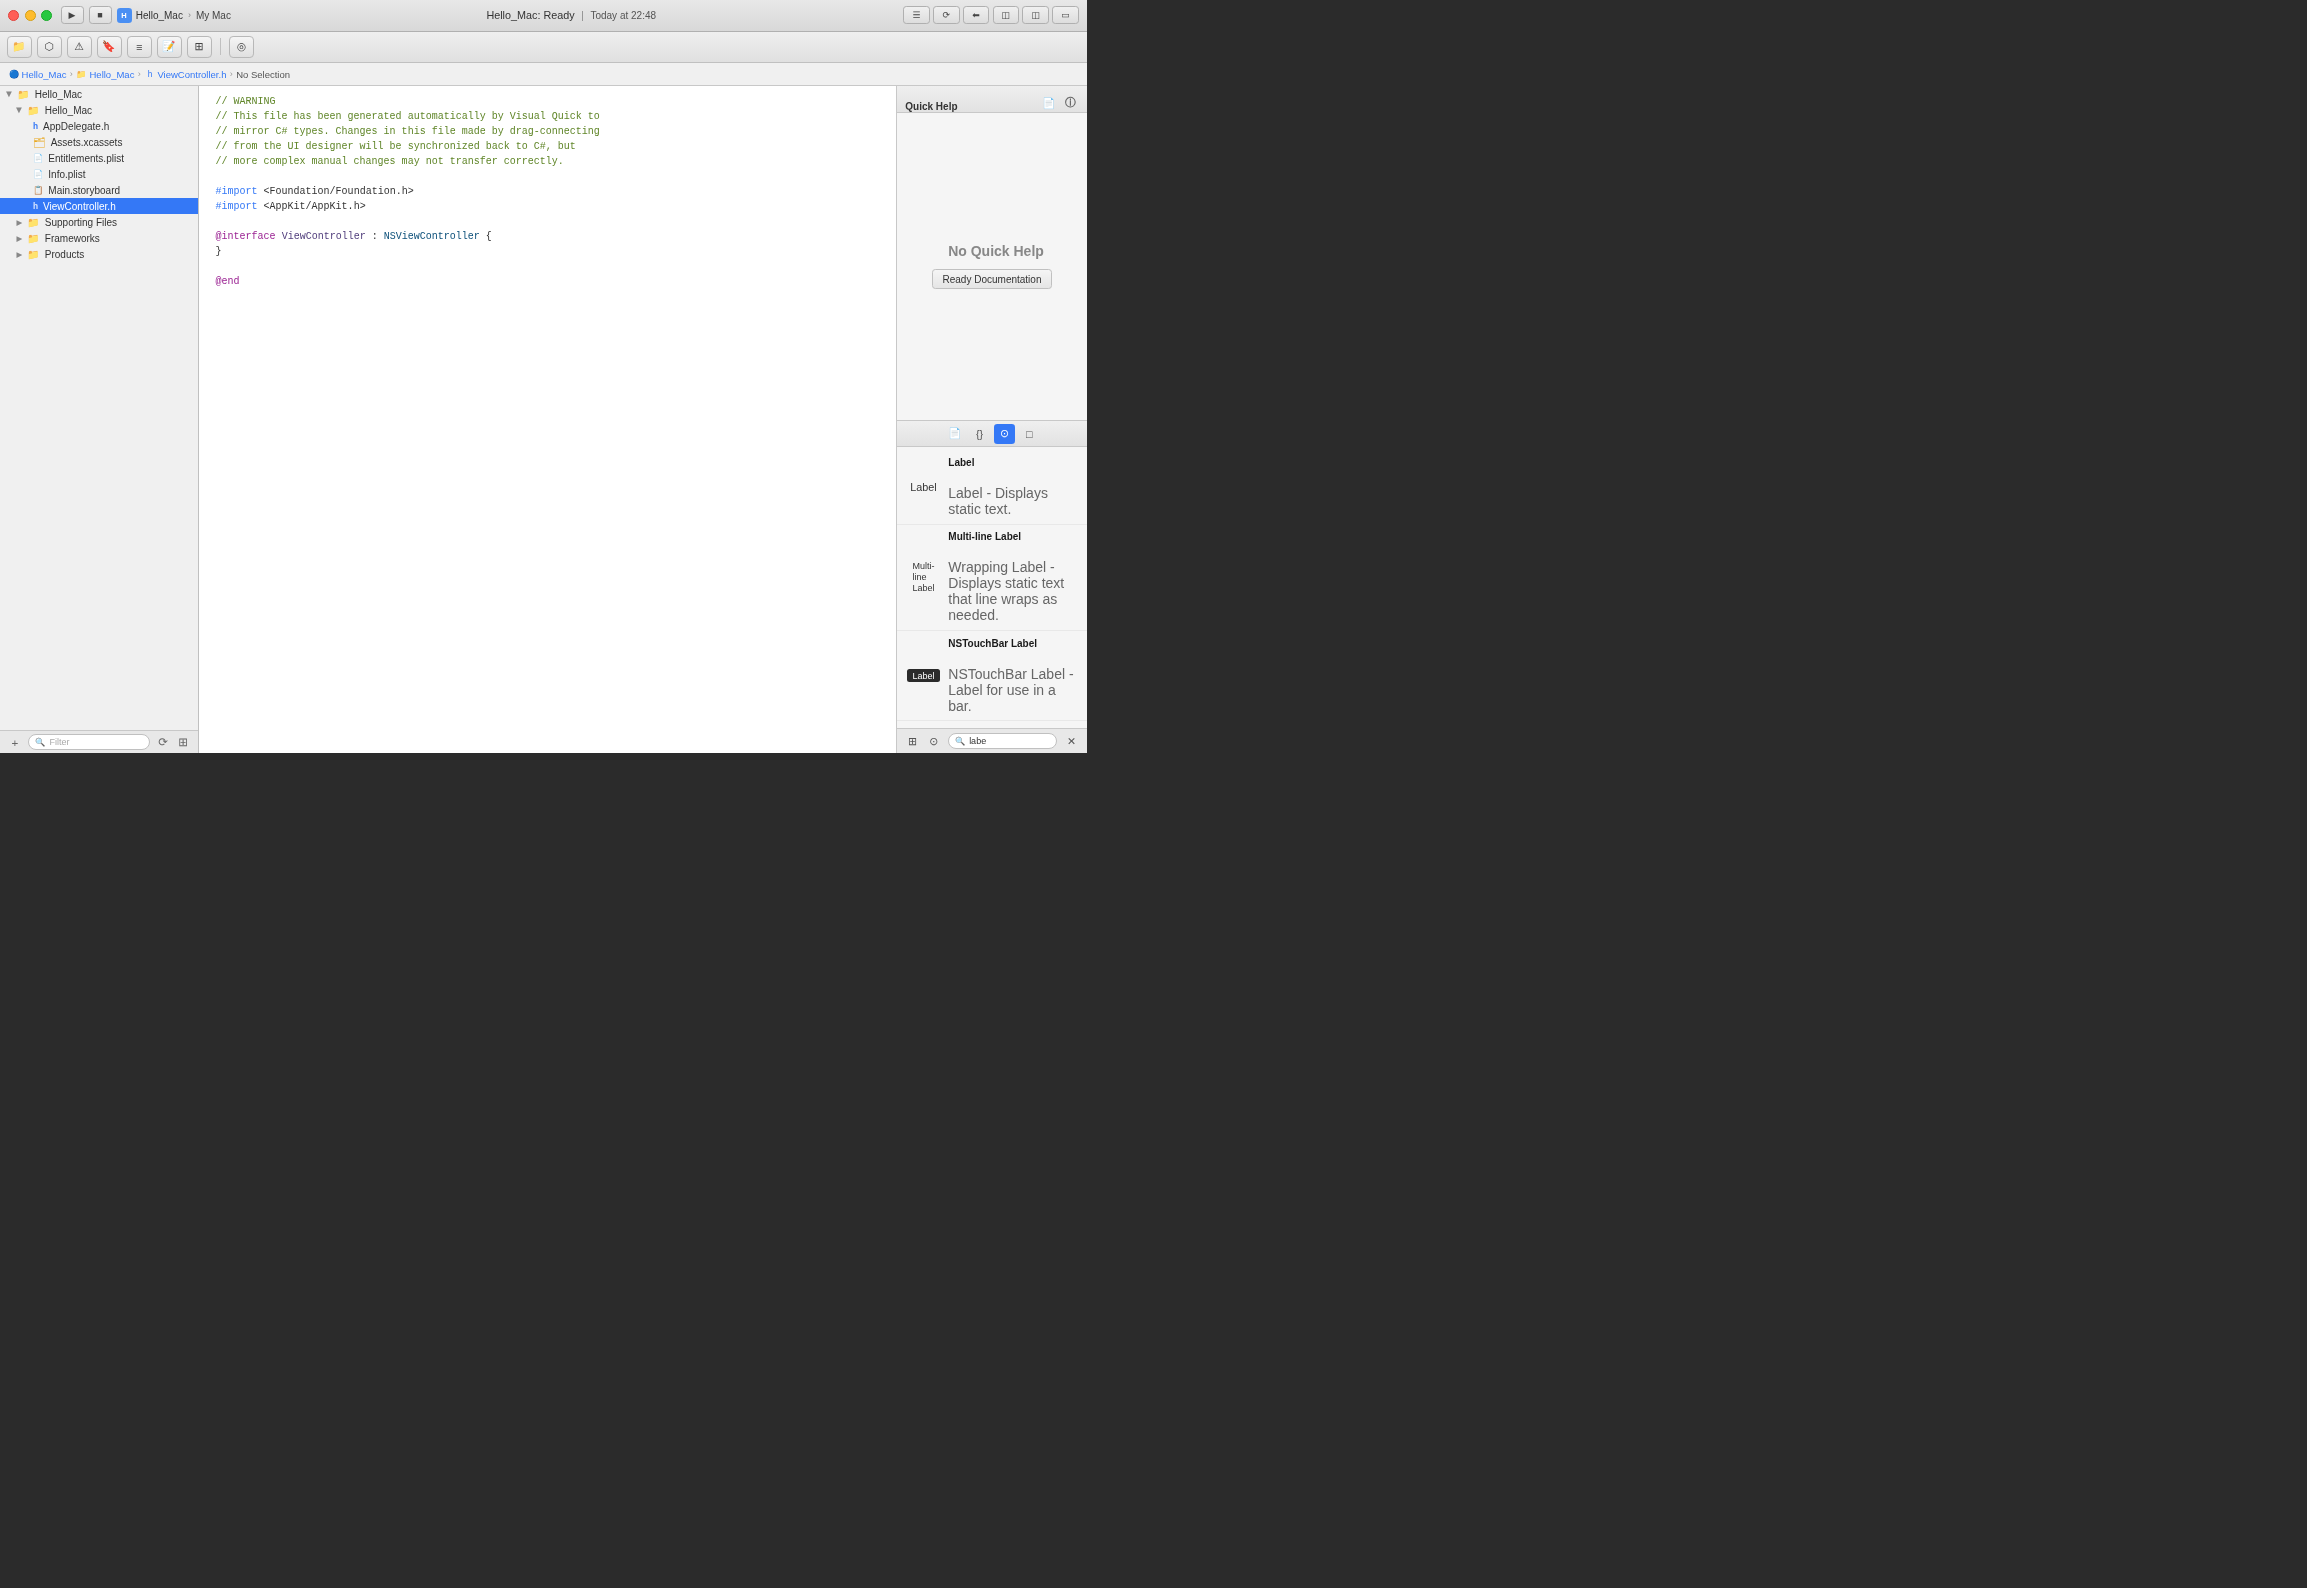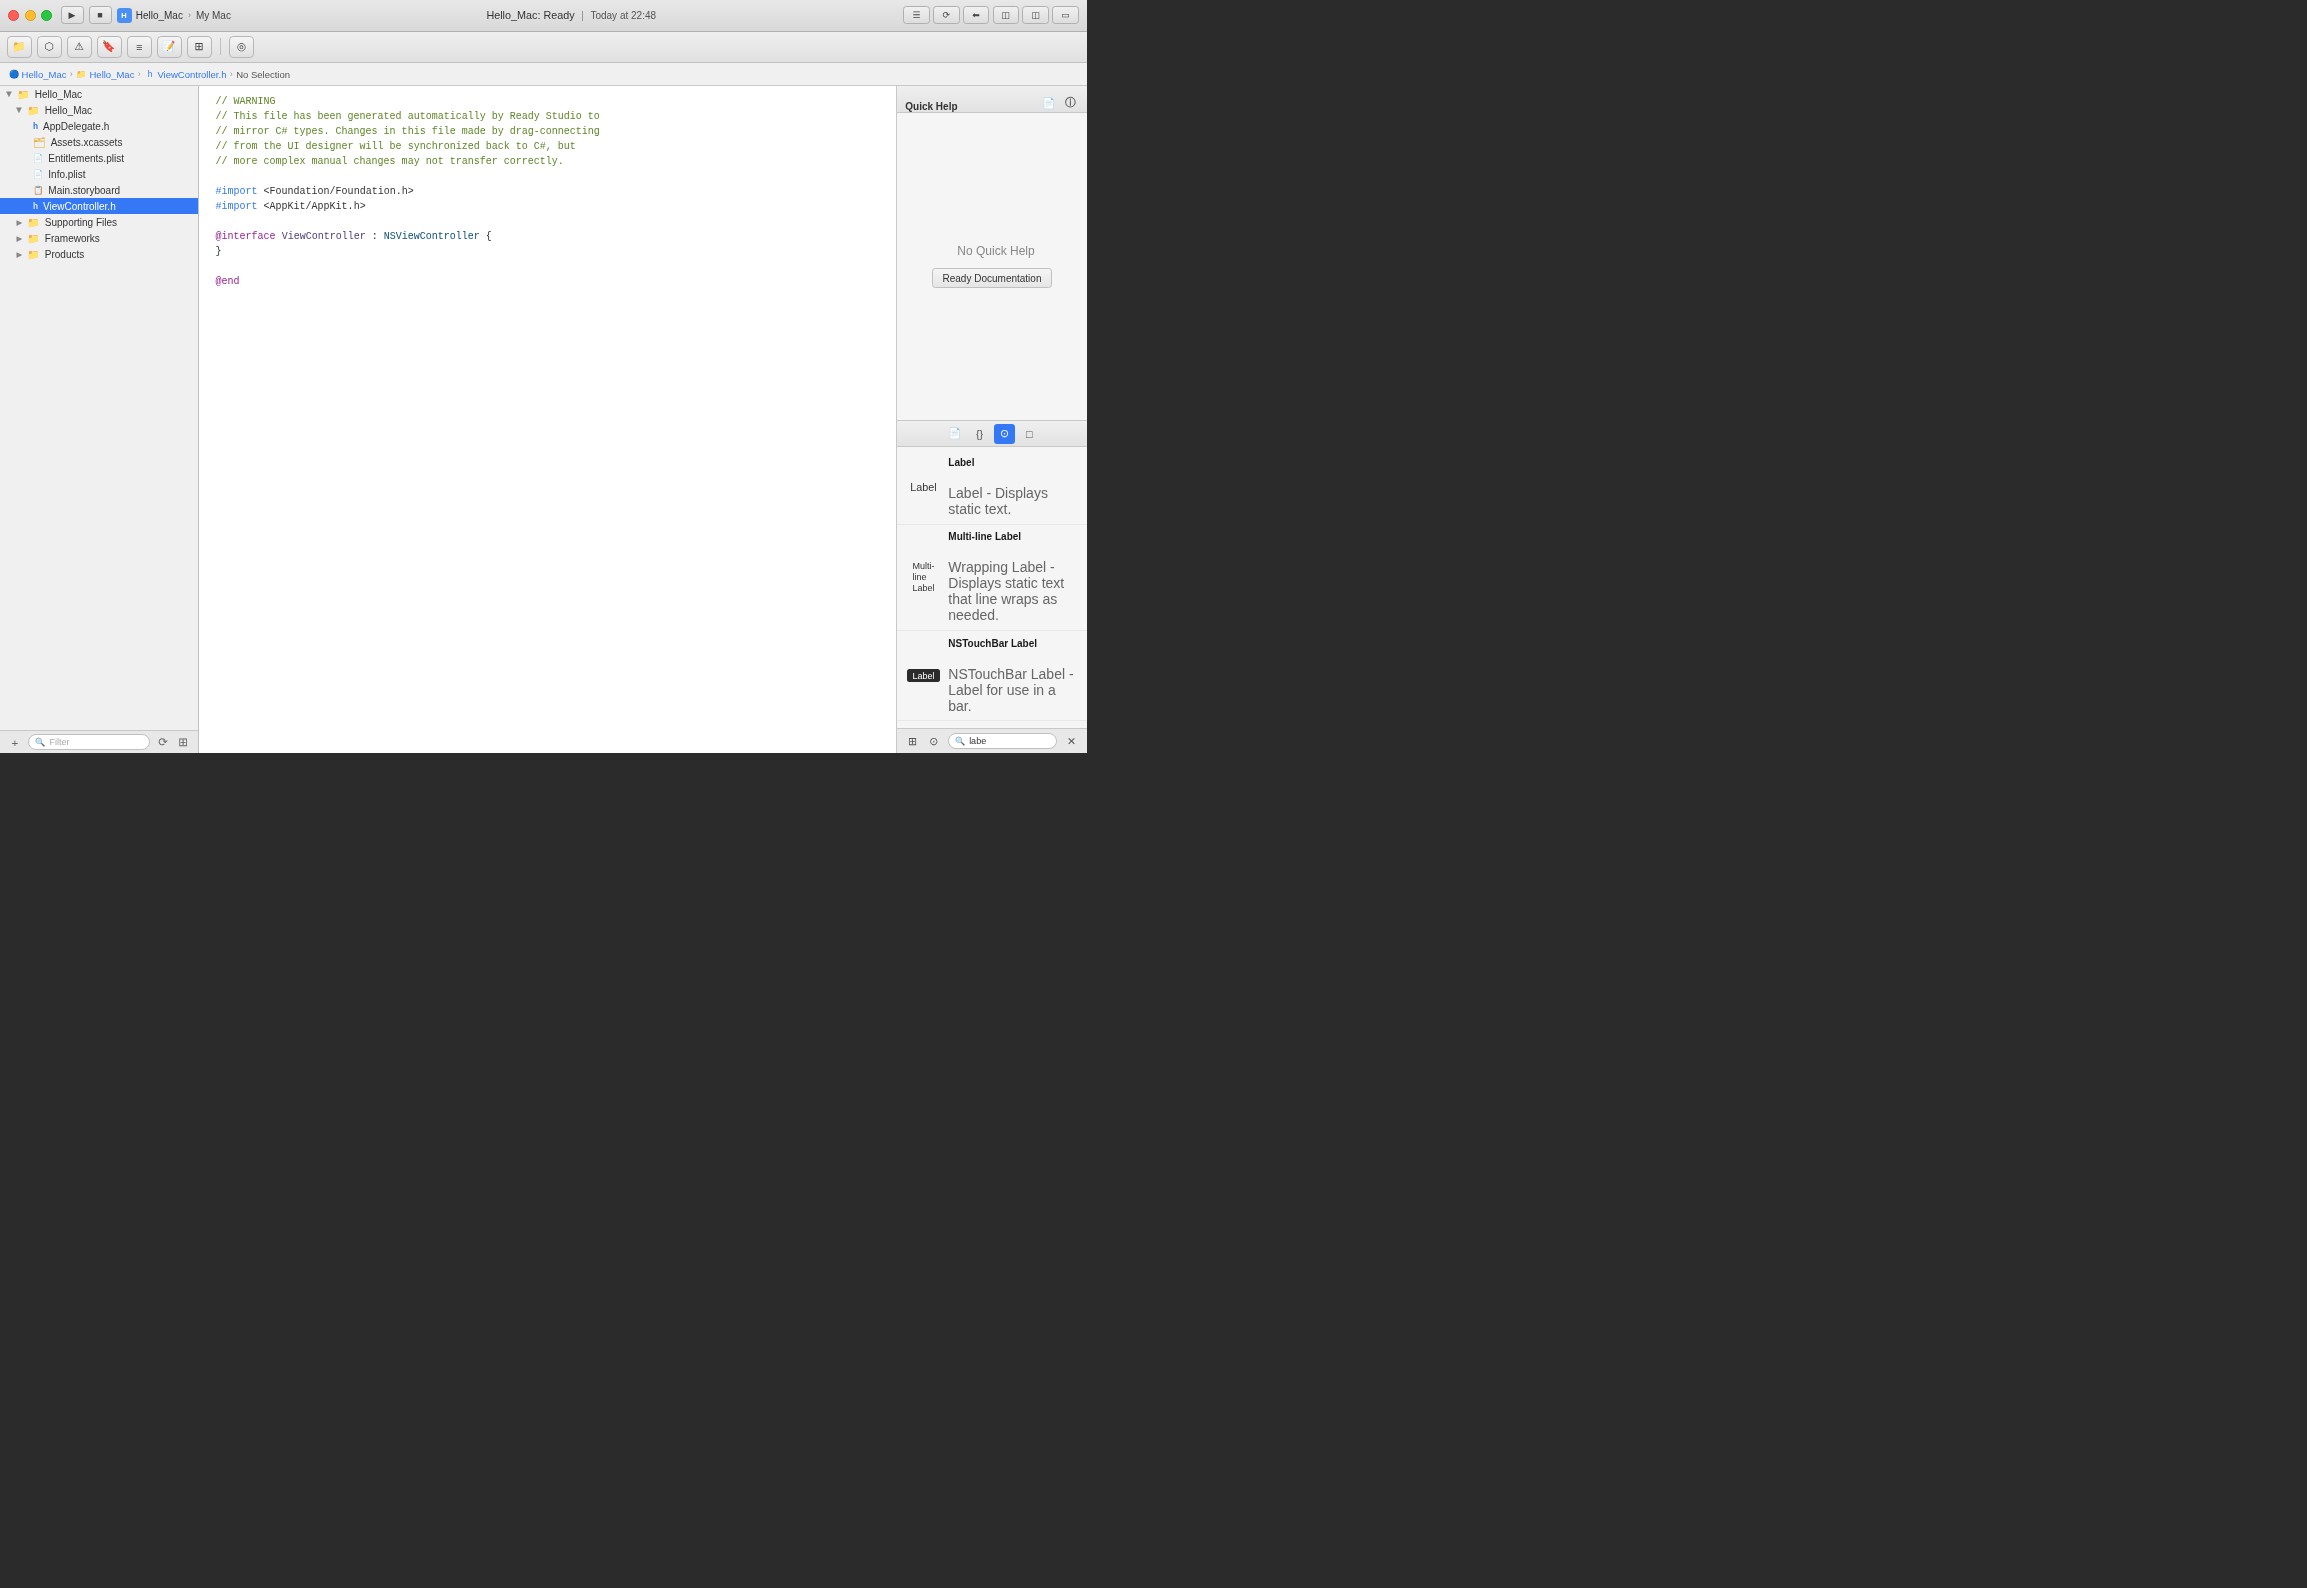--- a/index.html
+++ b/index.html
@@ -313,23 +313,23 @@
       flex: 1;
       display: flex;
       flex-direction: column;
       align-items: center;
       justify-content: center;
       padding: 16.6px;
       gap: 10px;
       border-bottom: 0.8px solid #c8c8c8;
     }
     .no-quick-help {
-      font-size: 12px;
+      font-size: 14px;
       color: #888;
-      font-weight: 400;
+      font-weight: 700;
       margin-left: 8px;
     }
     .search-documentation-btn {
       background: linear-gradient(180deg, #f5f5f5, #e5e5e5);
       border: 0.8px solid #c0c0c0;
       border-radius: 3.3px;
       padding: 3.3px 10px;
       font-size: 10px;
       color: #333;
       cursor: pointer;
@@ -598,21 +598,21 @@
       </div>
       <div class="sidebar-bottom-right">
         <div class="sidebar-bottom-btn">⟳</div>
         <div class="sidebar-bottom-btn">⊞</div>
       </div>
     </div>
   </div>
 
   <div class="code-editor">
     <div class="code-line code-comment">// WARNING</div>
-    <div class="code-line code-comment">// This file has been generated automatically by Ready Studio to</div>
+    <div class="code-line code-comment">// This file has been generated automatically by Visual Quick to</div>
     <div class="code-line code-comment">// mirror C# types. Changes in this file made by drag-connecting</div>
     <div class="code-line code-comment">// from the UI designer will be synchronized back to C#, but</div>
     <div class="code-line code-comment">// more complex manual changes may not transfer correctly.</div>
     <div class="code-line">&nbsp;</div>
     <div class="code-line"><span style="color:#3478f6;">#import</span> &lt;Foundation/Foundation.h&gt;</div>
     <div class="code-line"><span style="color:#3478f6;">#import</span> &lt;AppKit/AppKit.h&gt;</div>
     <div class="code-line">&nbsp;</div>
     <div class="code-line"><span class="code-keyword">@interface</span> <span style="color:#4f3c7b;">ViewController</span> : <span style="color:#0b4f79;">NSViewController</span> {</div>
     <div class="code-line">}</div>
     <div class="code-line">&nbsp;</div>

